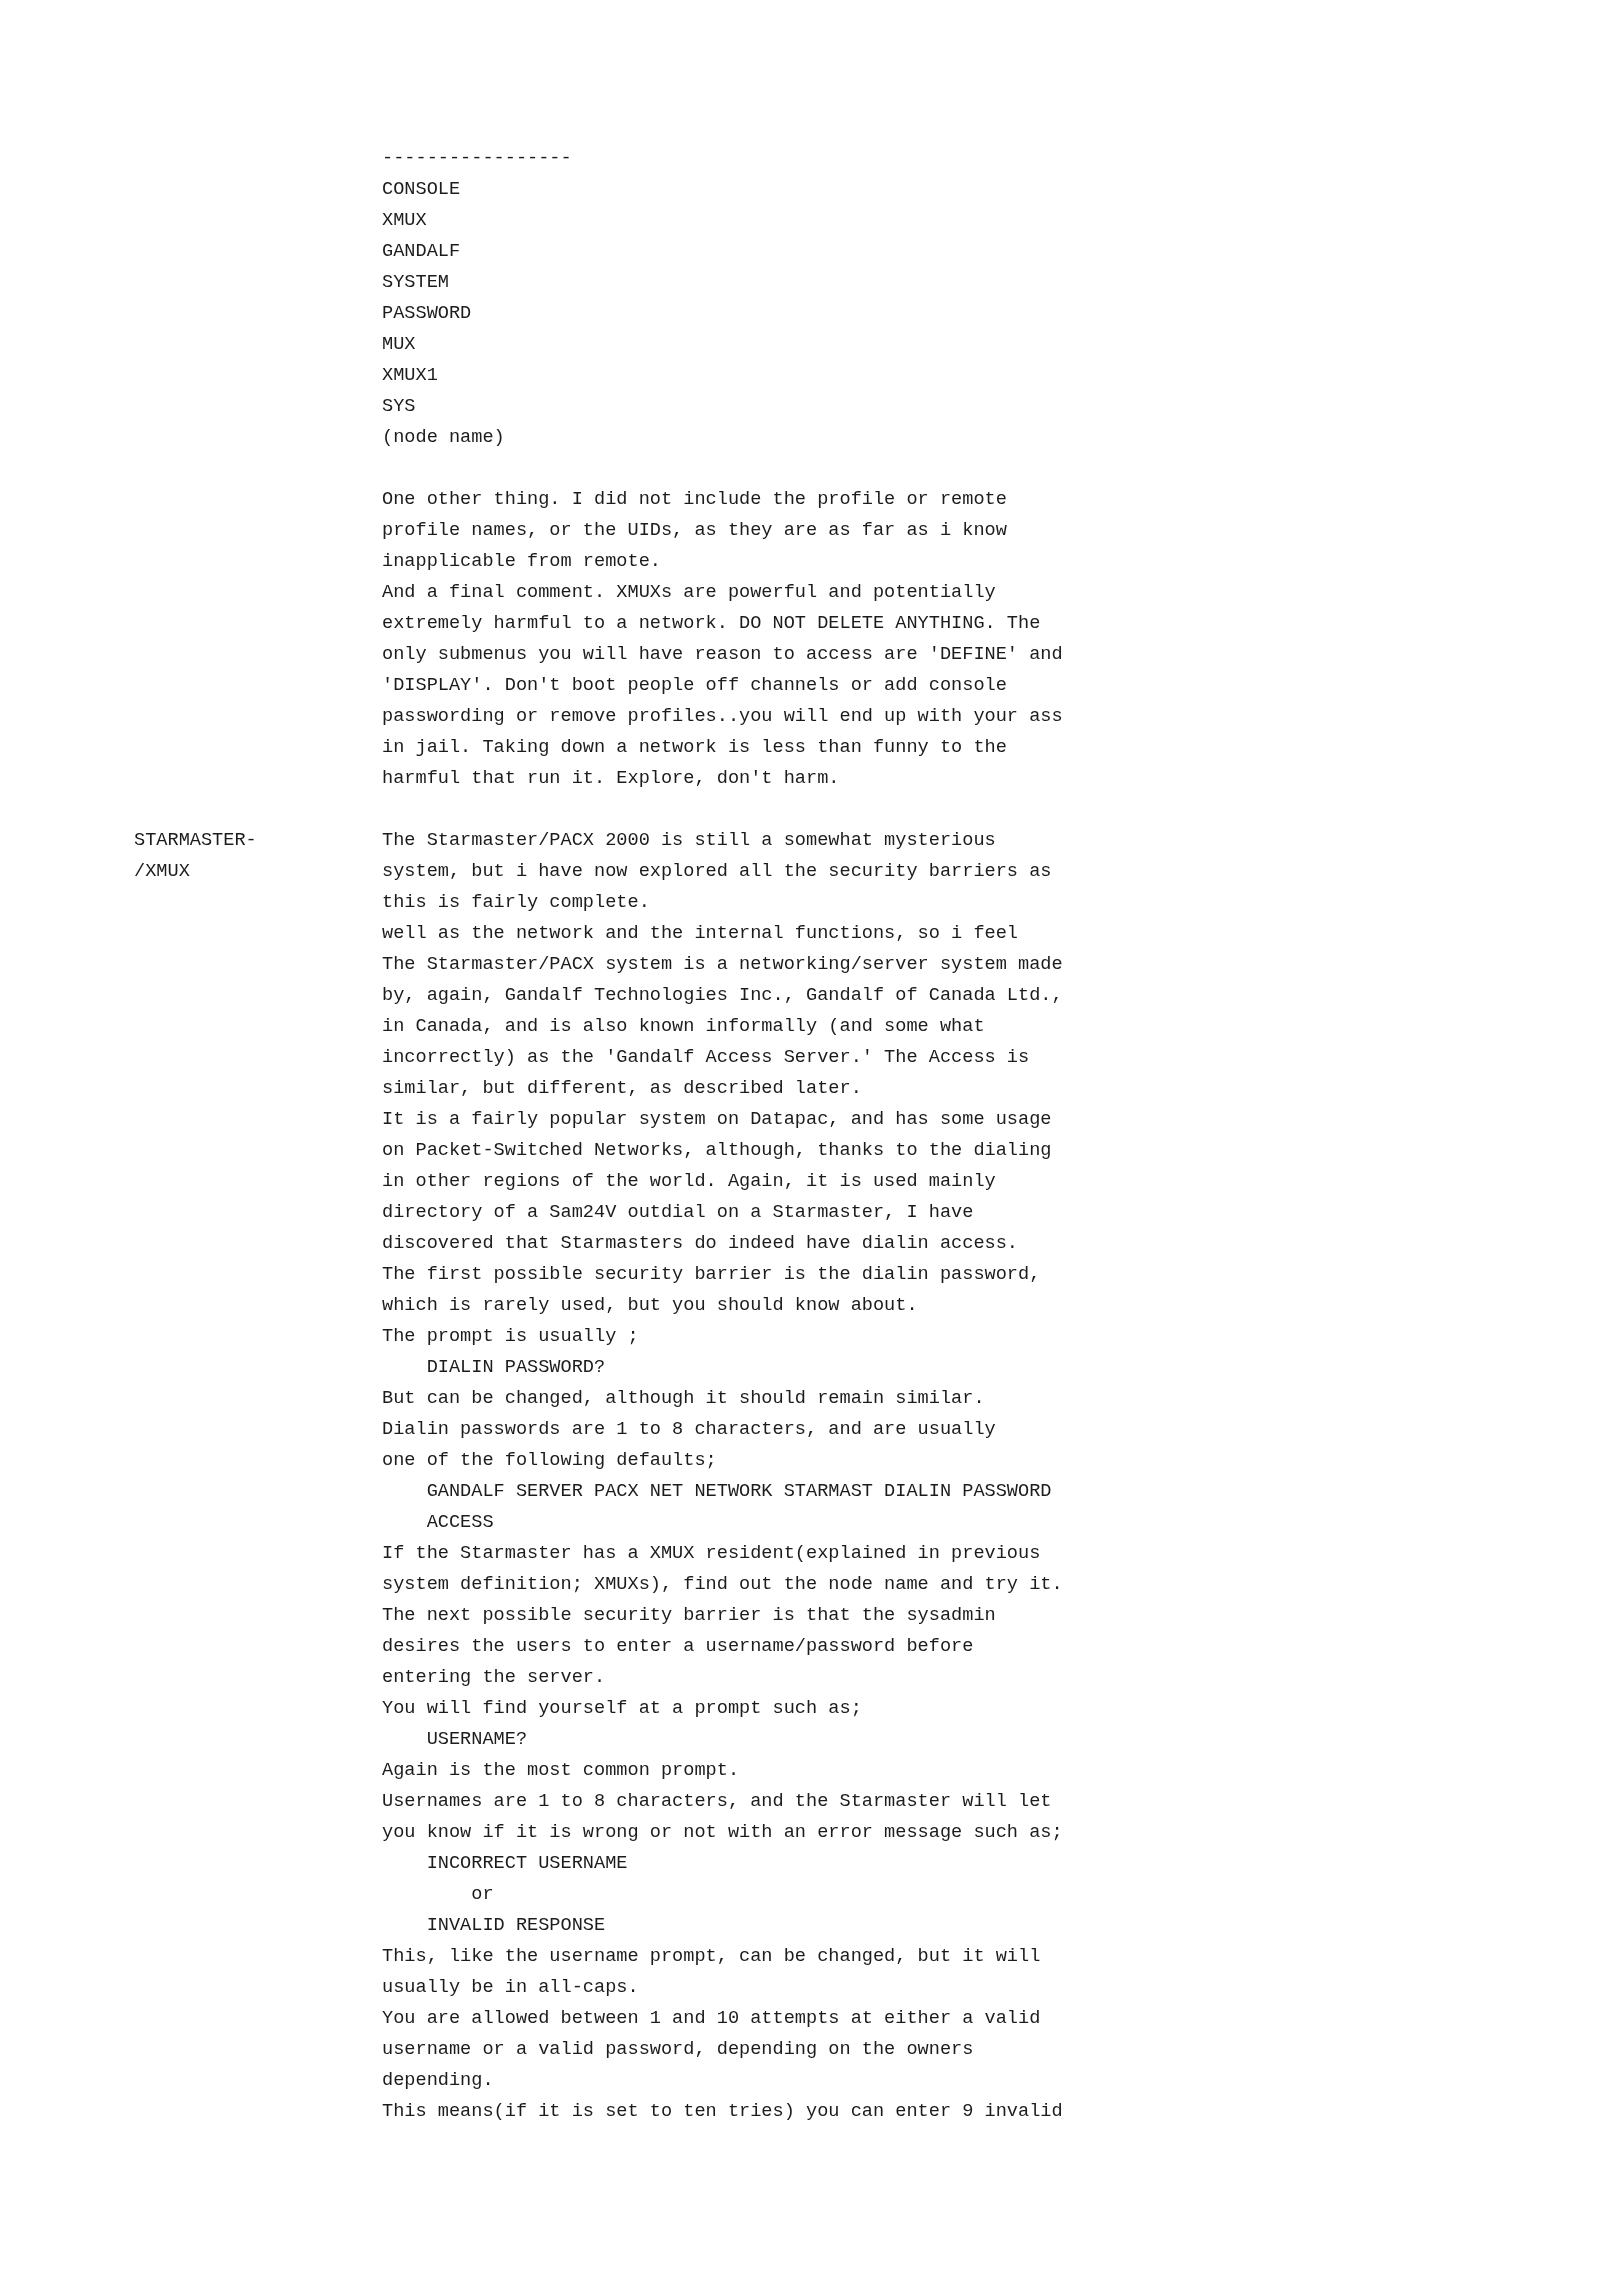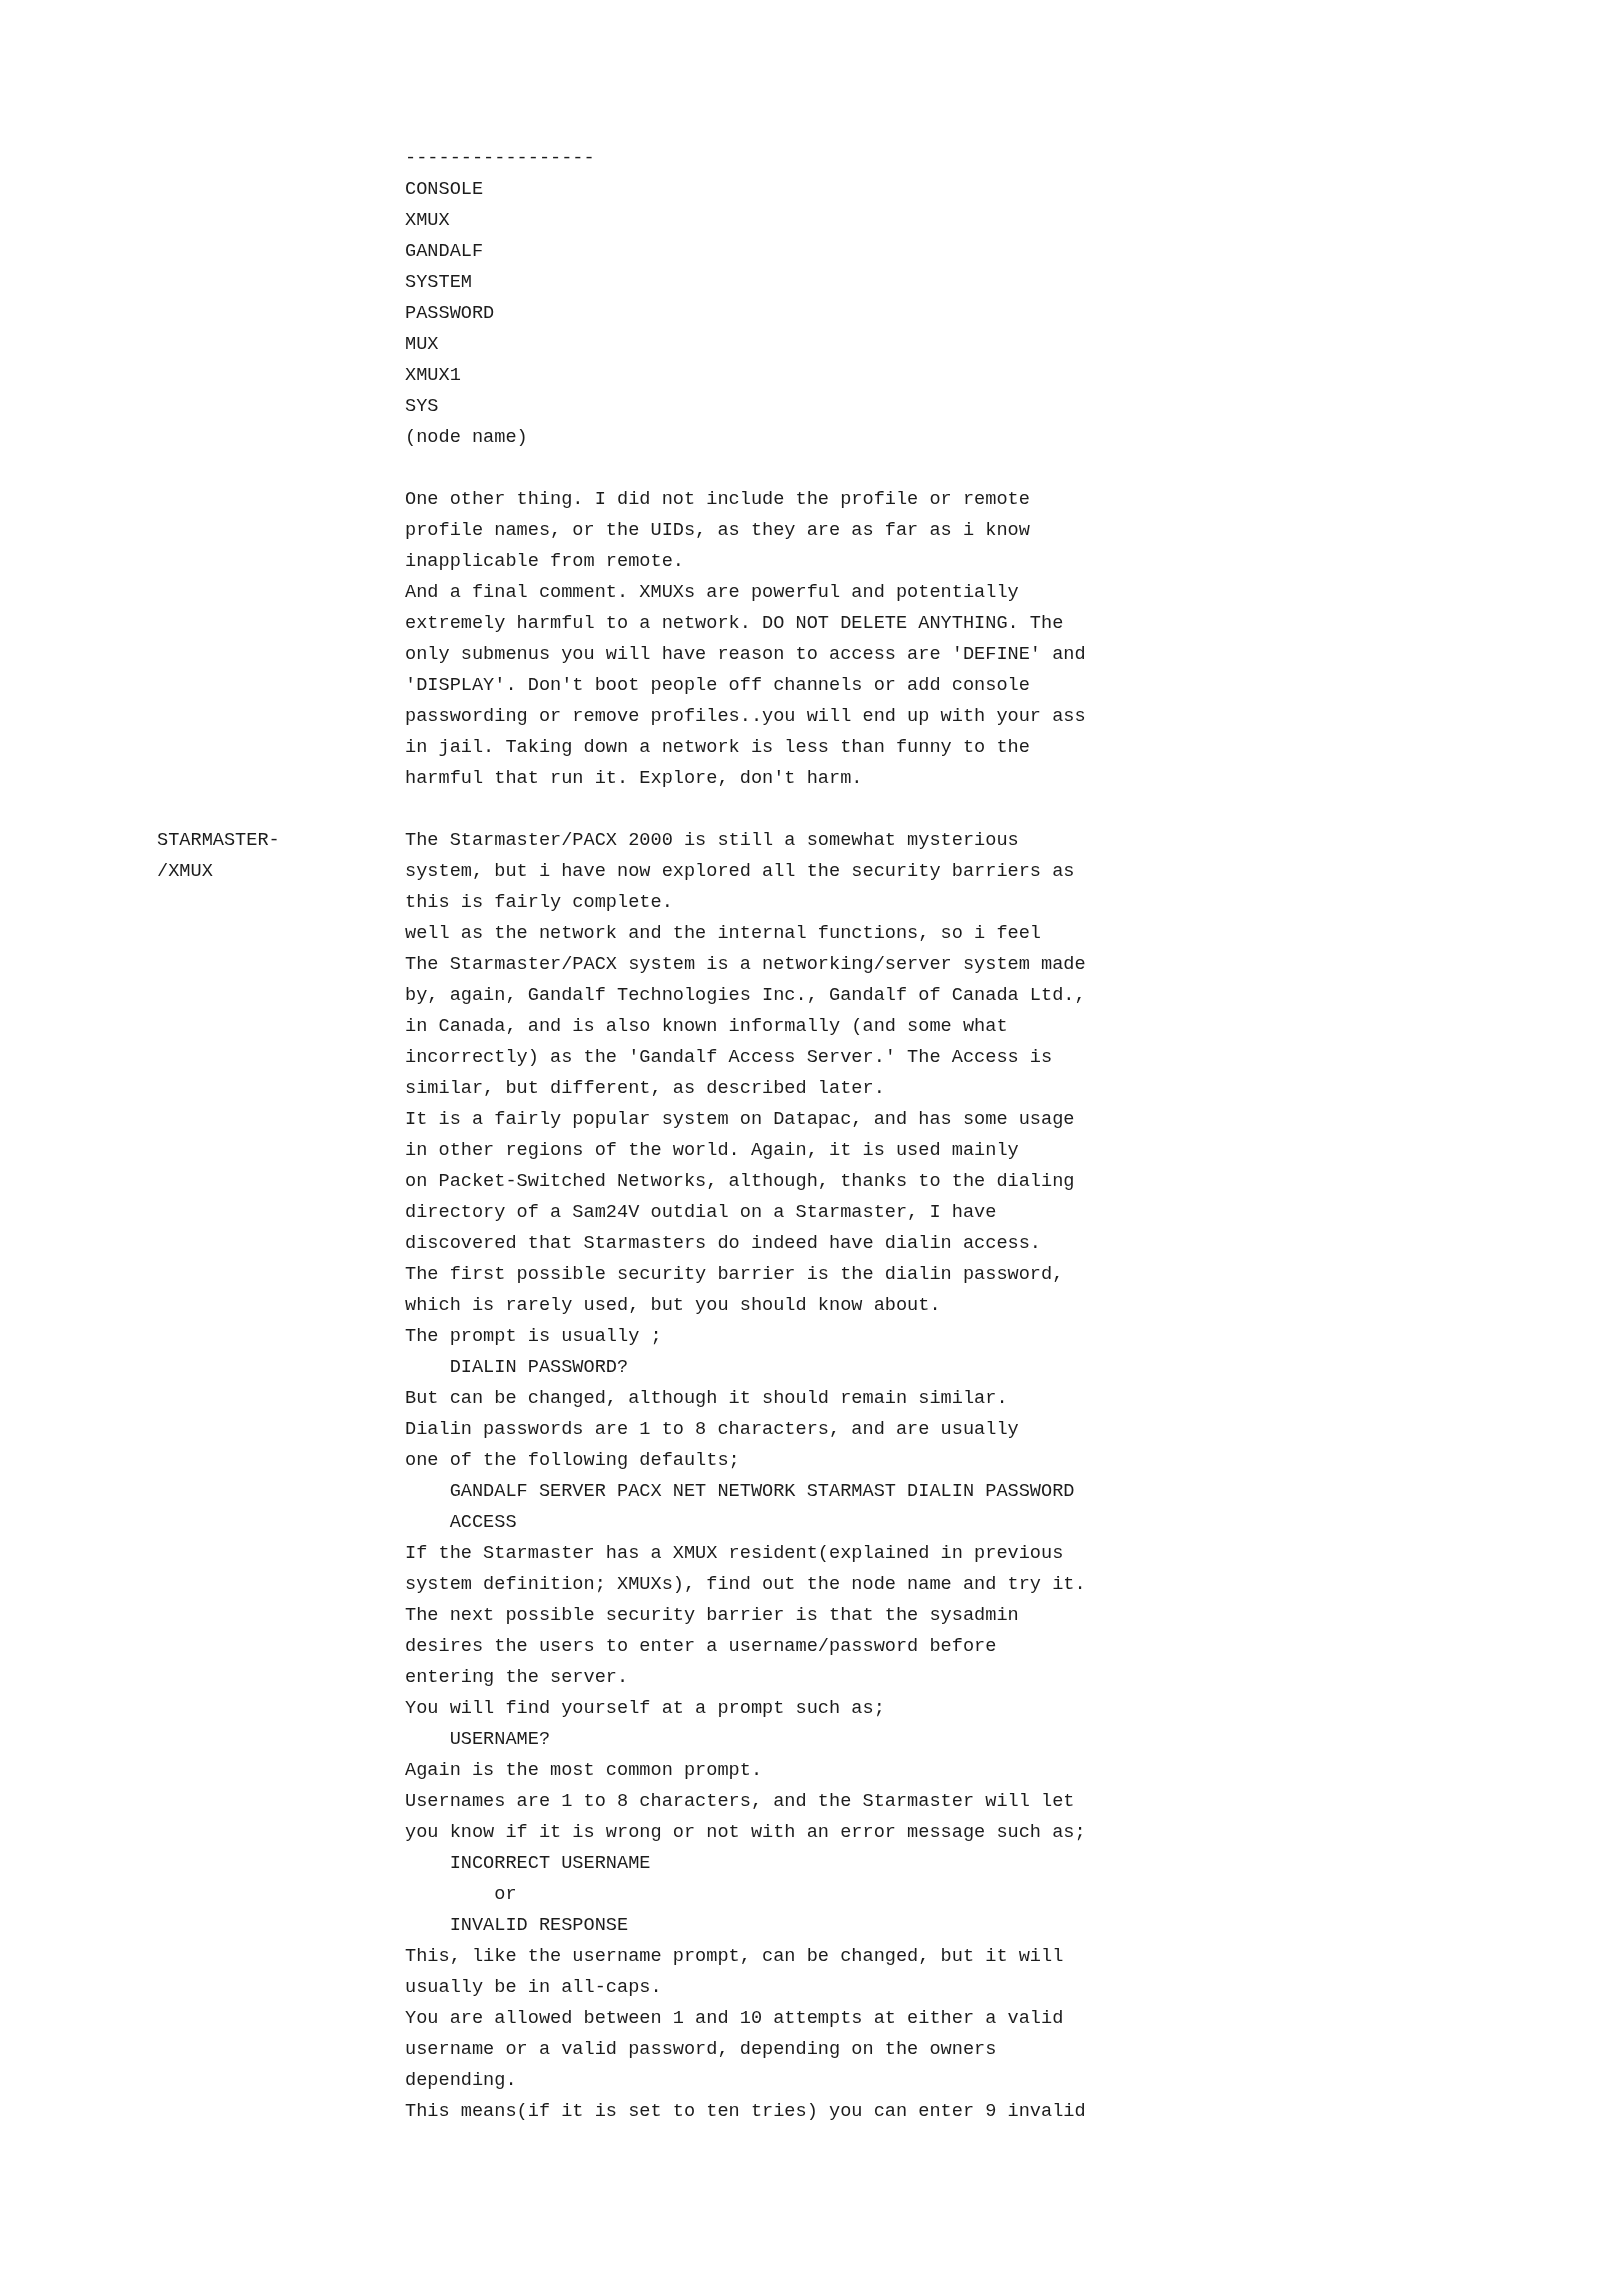--- a/index.html
+++ b/index.html
@@ -27,21 +27,20 @@
     display: flex;
     flex-direction: row;
     align-items: flex-start;
   }
   .section + .section {
     margin-top: 31px; 
   }
   .label-col {
     width: 248px;
     flex: 0 0 248px;
-    margin-left: 23px;
   }
   .body-col {
     flex: 0 0 auto;
   }
   .line {
     white-space: pre;
     min-height: 31px;
   }
 </style>
 </head>
@@ -84,22 +83,22 @@
           <div class="line">The Starmaster/PACX 2000 is still a somewhat mysterious</div>
           <div class="line">system, but i have now explored all the security barriers as</div>
           <div class="line">this is fairly complete.</div>
           <div class="line">well as the network and the internal functions, so i feel</div>
           <div class="line">The Starmaster/PACX system is a networking/server system made</div>
           <div class="line">by, again, Gandalf Technologies Inc., Gandalf of Canada Ltd.,</div>
           <div class="line">in Canada, and is also known informally (and some what</div>
           <div class="line">incorrectly) as the 'Gandalf Access Server.' The Access is</div>
           <div class="line">similar, but different, as described later.</div>
           <div class="line">It is a fairly popular system on Datapac, and has some usage</div>
+          <div class="line">on Packet-Switched Networks, although, thanks to the dialing</div>
           <div class="line">in other regions of the world. Again, it is used mainly</div>
-          <div class="line">on Packet-Switched Networks, although, thanks to the dialing</div>
           <div class="line">directory of a Sam24V outdial on a Starmaster, I have</div>
           <div class="line">discovered that Starmasters do indeed have dialin access.</div>
           <div class="line">The first possible security barrier is the dialin password,</div>
           <div class="line">which is rarely used, but you should know about.</div>
           <div class="line">The prompt is usually ;</div>
           <div class="line">    DIALIN PASSWORD?</div>
           <div class="line">But can be changed, although it should remain similar.</div>
           <div class="line">Dialin passwords are 1 to 8 characters, and are usually</div>
           <div class="line">one of the following defaults;</div>
           <div class="line">    GANDALF SERVER PACX NET NETWORK STARMAST DIALIN PASSWORD</div>

